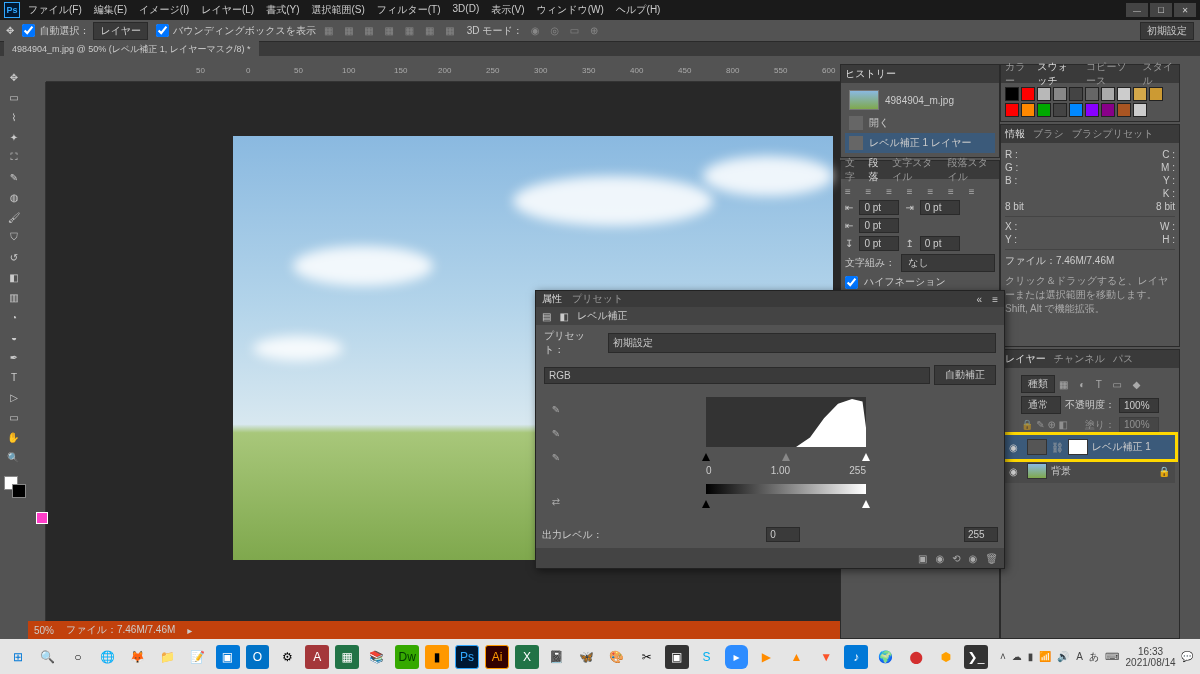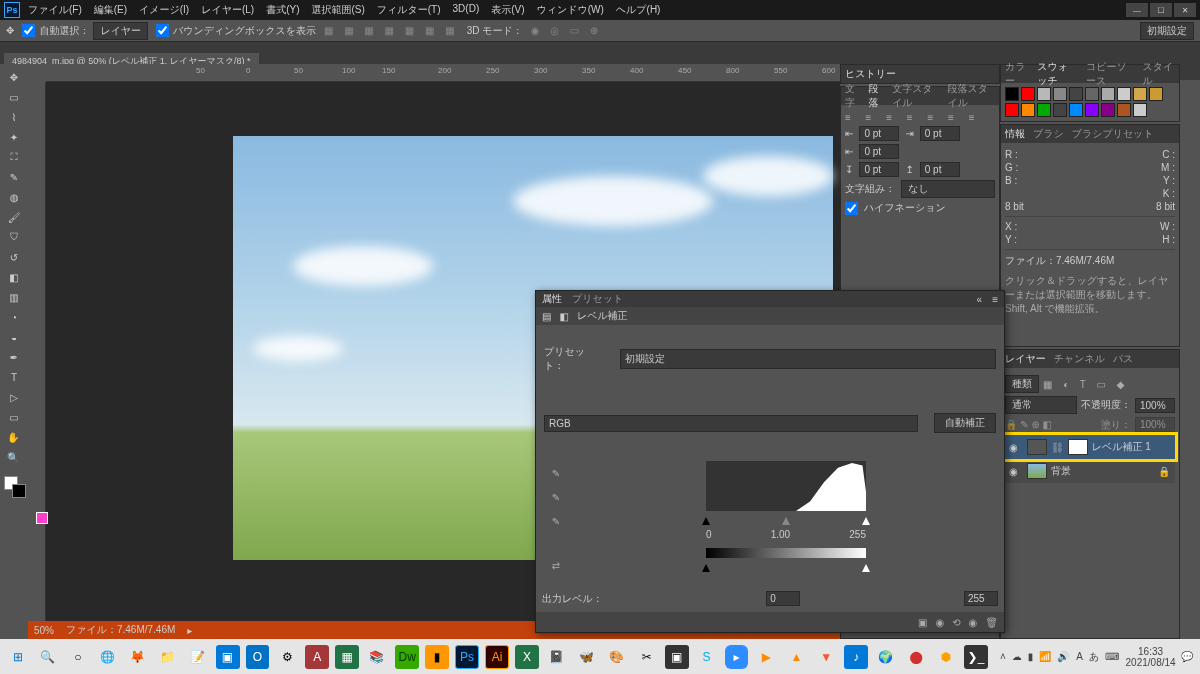--- a/index.html
+++ b/index.html
@@ -10,21 +10,21 @@
 .menu-bar { display: flex; gap: 12px; flex: 1; }
 .menu-item { color: #ccc; cursor: pointer; }
 .win-controls { display: flex; gap: 2px; }
 .win-btn { width: 22px; height: 14px; background: #444; display: flex; align-items: center; justify-content: center; color: #ccc; font-size: 8px; }
 
 .options-bar { height: 22px; background: #535353; border-bottom: 1px solid #2a2a2a; display: flex; align-items: center; padding: 0 6px; gap: 8px; color: #ccc; }
 .opt-dropdown { background: #3a3a3a; border: 1px solid #2a2a2a; padding: 1px 6px; color: #ccc; }
 .opt-check { display: flex; align-items: center; gap: 4px; }
 .opt-right { margin-left: auto; }
 
-.doc-tab-bar { height: 38px; background: #3a3a3a; display: flex; align-items: center; padding: 0 4px; }
+.doc-tab-bar { height: 14px; background: #3a3a3a; display: flex; align-items: center; padding: 0 4px; }
 .doc-tab { background: #535353; padding: 2px 8px; color: #ccc; font-size: 9px; }
 
 .main-area { position: absolute; top: 64px; left: 0; right: 0; bottom: 35px; display: flex; }
 .tool-bar { width: 28px; background: #535353; padding: 4px 2px; display: flex; flex-direction: column; gap: 2px; }
 .tool-bar .tool { width: 24px; height: 18px; display: flex; align-items: center; justify-content: center; color: #ccc; }
 .tool-bar .swatches { margin-top: 6px; position: relative; height: 26px; }
 .swatch-fg { position: absolute; width: 14px; height: 14px; background: #fff; border: 1px solid #888; left: 2px; top: 2px; }
 .swatch-bg { position: absolute; width: 14px; height: 14px; background: #000; border: 1px solid #888; left: 10px; top: 10px; }
 
 .canvas-area { flex: 1; position: relative; background: #282828; }
@@ -52,32 +52,32 @@
 .hist-icon { width: 14px; height: 14px; background: #666; }
 
 .char-row { display: flex; align-items: center; gap: 6px; margin: 3px 0; }
 .char-input { background: #3a3a3a; border: 1px solid #2a2a2a; padding: 1px 4px; width: 40px; color: #ccc; }
 
 .swatch-grid { display: flex; flex-wrap: wrap; gap: 2px; padding: 4px; }
 .swatch { width: 14px; height: 14px; border: 1px solid #222; }
 
 .info-row { display: flex; justify-content: space-between; margin: 2px 0; }
 
-.layers-panel .blend-row { display: flex; gap: 4px; align-items: center; margin: 3px 0; }
+.layers-panel .blend-row { display: flex; gap: 4px; align-items: center; margin: 3px 16px; }
 .layer-item { display: flex; align-items: center; gap: 4px; padding: 4px; background: #4a4a4a; }
 .layer-item.highlight { outline: 3px solid #ffd800; background: #3b5a7a; }
 .layer-eye { width: 14px; color: #ccc; }
 .layer-thumb { width: 20px; height: 16px; background: #777; border: 1px solid #333; }
 .layer-mask { width: 20px; height: 16px; background: #fff; border: 1px solid #333; }
 
 .properties-panel { position: absolute; left: 535px; top: 290px; width: 470px; background: #535353; border: 1px solid #222; box-shadow: 2px 2px 8px rgba(0,0,0,0.5); }
 .prop-title { height: 16px; background: #3a3a3a; display: flex; align-items: center; padding: 0 6px; gap: 10px; color: #ccc; }
 .prop-title .spacer { flex: 1; }
 .prop-sub { height: 18px; background: #444; display: flex; align-items: center; padding: 0 6px; gap: 8px; color: #ccc; }
-.prop-row { display: flex; align-items: center; gap: 16px; padding: 20px 8px; color: #ccc; }
+.prop-row { display: flex; align-items: center; gap: 4px; padding: 4px 8px; color: #ccc; }
 .prop-row .lbl { width: 60px; }
 .prop-row select, .prop-row .sel { flex: 1; background: #3a3a3a; border: 1px solid #2a2a2a; color: #ccc; padding: 2px 4px; }
 .prop-btn { background: #3a3a3a; border: 1px solid #2a2a2a; color: #ccc; padding: 2px 10px; }
 .histogram-area { padding: 8px; display: flex; gap: 8px; }
 .eyedroppers { display: flex; flex-direction: column; gap: 8px; padding: 4px; }
 .eyedrop { width: 16px; height: 16px; color: #aaa; display: flex; align-items: center; justify-content: center; }
 .histo { flex: 1; display: flex; flex-direction: column; align-items: center; gap: 4px; }
 .histo-graph { width: 160px; height: 50px; background: #333; position: relative; }
 .histo-graph .shape { position: absolute; bottom: 0; right: 0; width: 70px; height: 48px; background: #fff; clip-path: polygon(0 100%, 20% 80%, 40% 40%, 60% 10%, 80% 0%, 95% 5%, 100% 60%, 100% 100%); }
 .histo-sliders { width: 160px; height: 10px; position: relative; }
@@ -171,21 +171,21 @@
     </div>
   </div>
 
   <div class="canvas-area">
     <div class="ruler-corner"></div>
     <div class="ruler-h">
       <span class="tick" style="left:150px">50</span>
       <span class="tick" style="left:200px">0</span>
       <span class="tick" style="left:248px">50</span>
       <span class="tick" style="left:296px">100</span>
-      <span class="tick" style="left:336px">150</span>
+      <span class="tick" style="left:348px">150</span>
       <span class="tick" style="left:392px">200</span>
       <span class="tick" style="left:440px">250</span>
       <span class="tick" style="left:488px">300</span>
       <span class="tick" style="left:536px">350</span>
       <span class="tick" style="left:584px">400</span>
       <span class="tick" style="left:632px">450</span>
       <span class="tick" style="left:680px">800</span>
       <span class="tick" style="left:728px">550</span>
       <span class="tick" style="left:776px">600</span>
     </div>
@@ -203,20 +203,34 @@
     </div>
     <div class="pink-marker"></div>
   </div>
 
   <div class="right-panels">
     <div class="mid-col">
 
       <div class="panel">
         <div class="panel-tabs">
           <span class="panel-tab active">ヒストリー</span>
+        </div>
+        <div class="panel-body">
+          <div class="history-item">
+            <div class="history-thumb"></div>
+            <span>4984904_m.jpg</span>
+          </div>
+          <div class="history-item">
+            <div class="hist-icon"></div>
+            <span>開く</span>
+          </div>
+          <div class="history-item sel">
+            <div class="hist-icon"></div>
+            <span>レベル補正 1 レイヤー</span>
+          </div>
         </div>
       </div>
 
       <div class="panel" style="flex:1">
         <div class="panel-tabs">
           <span class="panel-tab">文字</span>
           <span class="panel-tab active">段落</span>
           <span class="panel-tab">文字スタイル</span>
           <span class="panel-tab">段落スタイル</span>
         </div>

